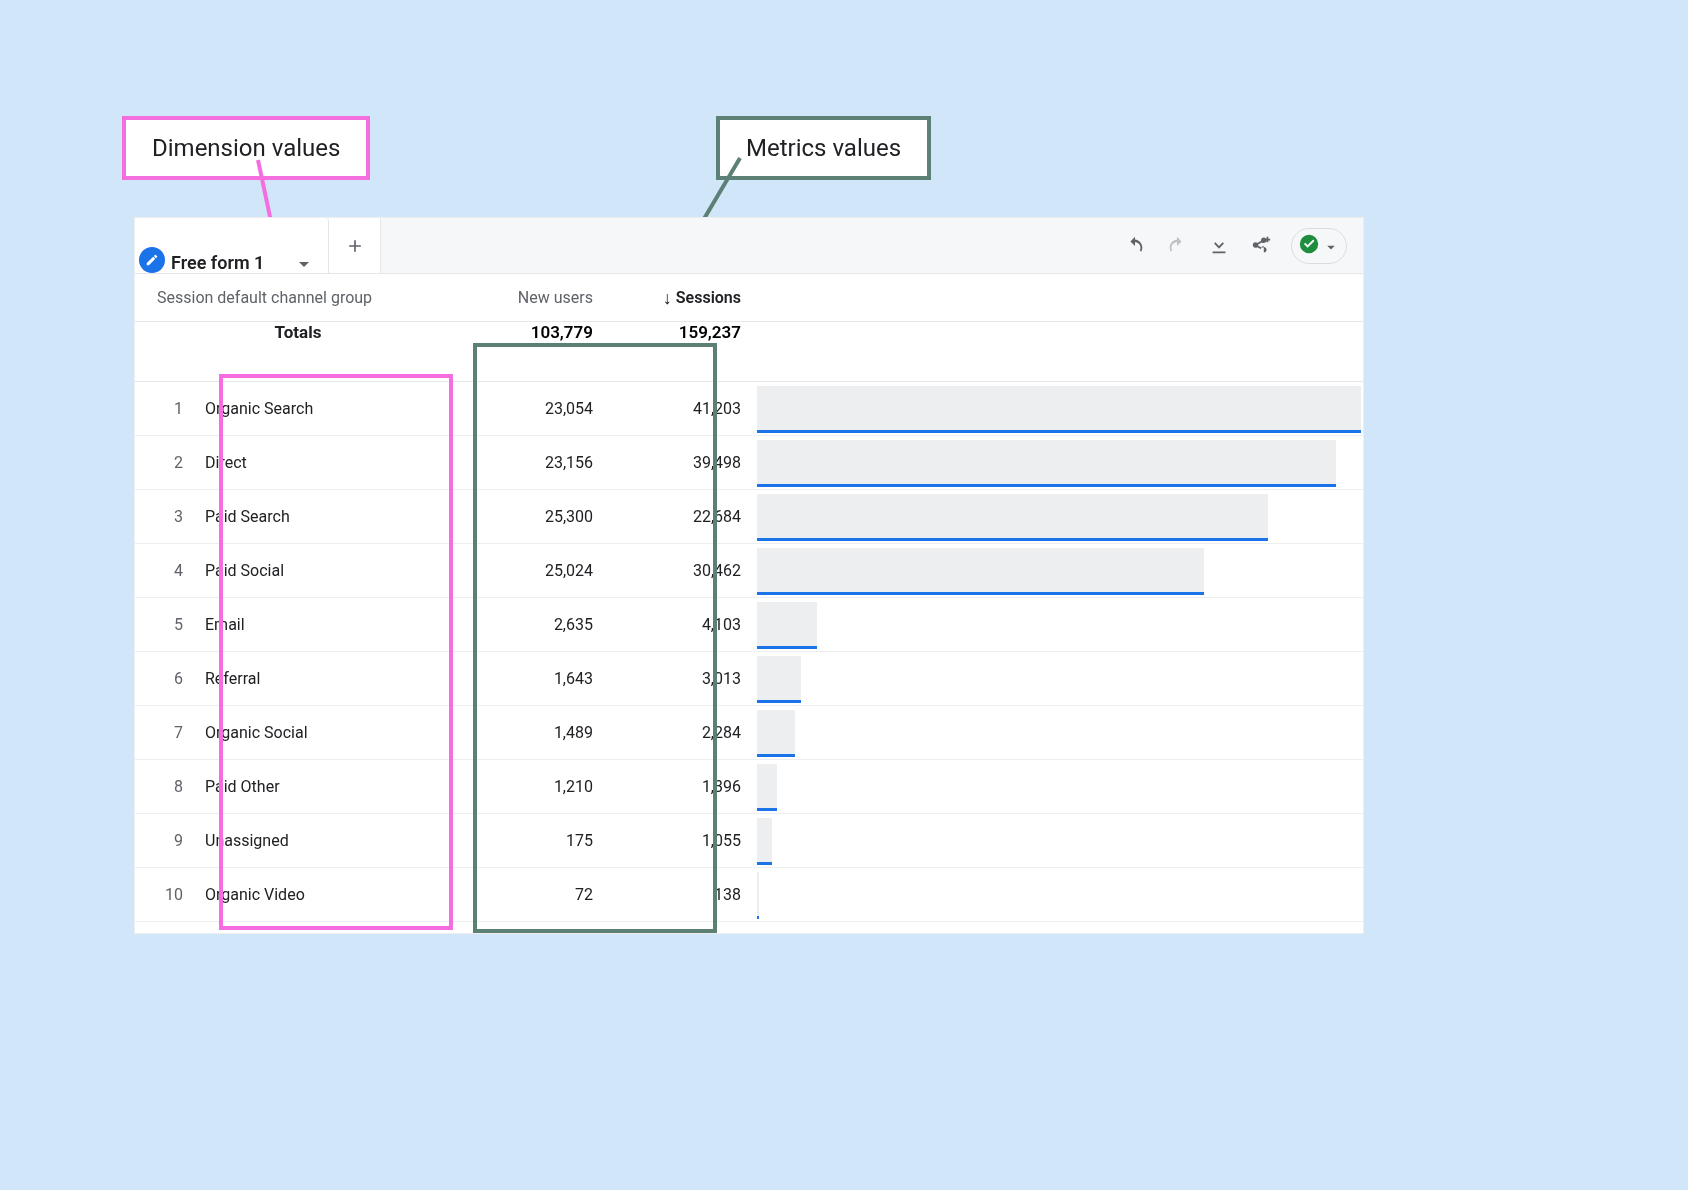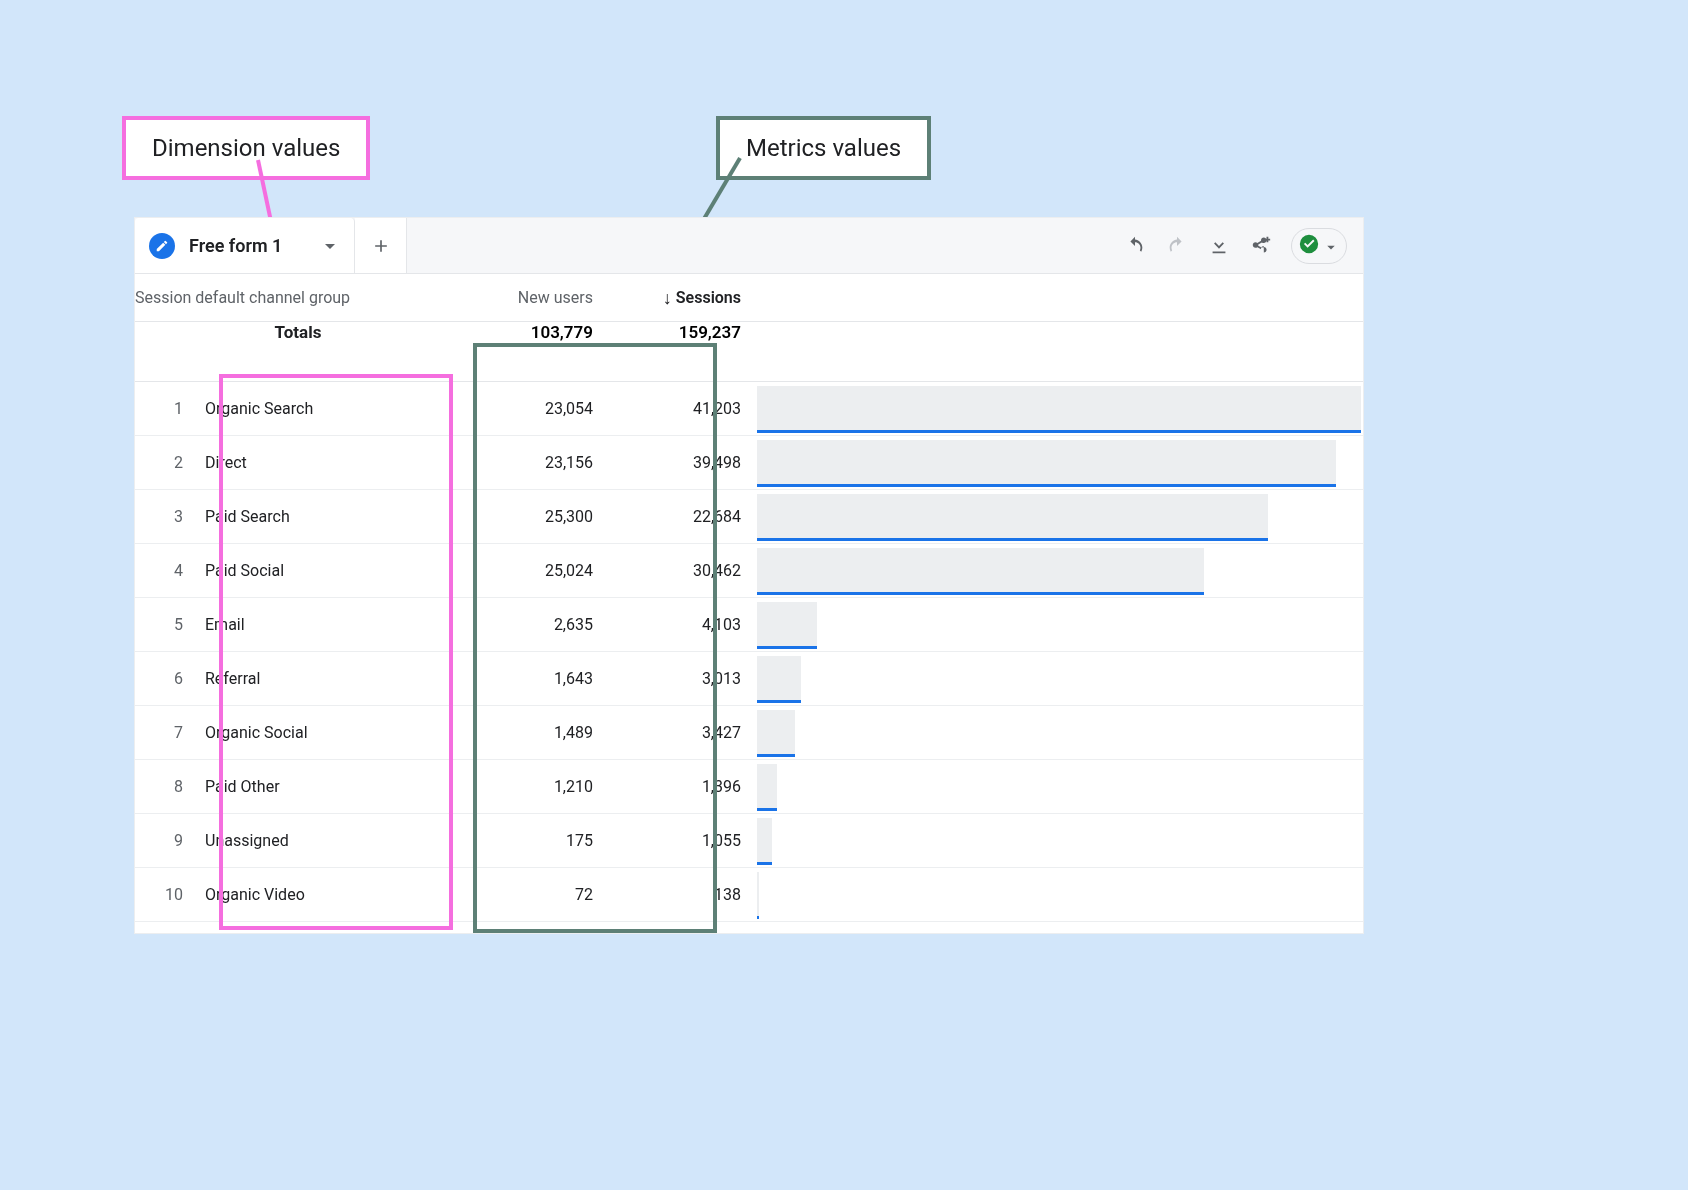--- a/index.html
+++ b/index.html
@@ -45,25 +45,25 @@
   
   .tabbar {
     display: flex;
     align-items: center;
     height: 56px;
     background: #f6f7f9;
     border-bottom: 1px solid #e4e6e9;
   }
   .tab {
     display: flex;
-    align-items: center;
-    gap: 14px;
+    align-items: flex-end;
+    gap: 6px;
     background: #fff;
     height: 100%;
-    padding: 0 18px 0 14px;
+    padding: 0 18px 0 4px;
     border-right: 1px solid #e4e6e9;
     border-top-left-radius: 4px;
     border-top-right-radius: 4px;
   }
   .tab .pencil {
     width: 26px; height: 26px;
     border-radius: 50%;
     background: #1a73e8;
     display: flex; align-items: center; justify-content: center;
   }
@@ -99,21 +99,21 @@
   .status-pill .mini-caret svg { width: 10px; height: 6px; fill: #5f6368; }
 
   
   .colheads {
     display: flex;
     height: 48px;
     border-bottom: 1px solid #e4e6e9;
     font-size: 16px;
     color: #5f6368;
   }
-  .dimcol { width: 326px; display:flex; align-items:center; }
+  .dimcol { width: 326px; padding-left: 22px; display:flex; align-items:center; }
   .metcol { width: 148px; padding-right: 16px; display:flex; align-items:center; justify-content:flex-end; }
   .metcol.sessions { font-weight: 600; color:#202124; }
   .sort-arrow { font-size: 18px; margin-right: 4px; }
 
   
   .totals {
     display: flex;
     height: 60px;
     border-bottom: 1px solid #e4e6e9;
     align-items: flex-start;
@@ -316,21 +316,21 @@
           <div class="metcell">3,013</div>
           <div class="barcell">
             <div class="bar-bg" style="width:44px"></div>
             <div class="bar-line" style="width:44px"></div>
           </div>
         </div>
         <div class="drow">
           <div class="rownum">7</div>
           <div class="dimval">Organic Social</div>
           <div class="metcell">1,489</div>
-          <div class="metcell">3,427</div>
+          <div class="metcell">2,284</div>
           <div class="barcell">
             <div class="bar-bg" style="width:38px"></div>
             <div class="bar-line" style="width:38px"></div>
           </div>
         </div>
         <div class="drow">
           <div class="rownum">8</div>
           <div class="dimval">Paid Other</div>
           <div class="metcell">1,210</div>
           <div class="metcell">1,396</div>

